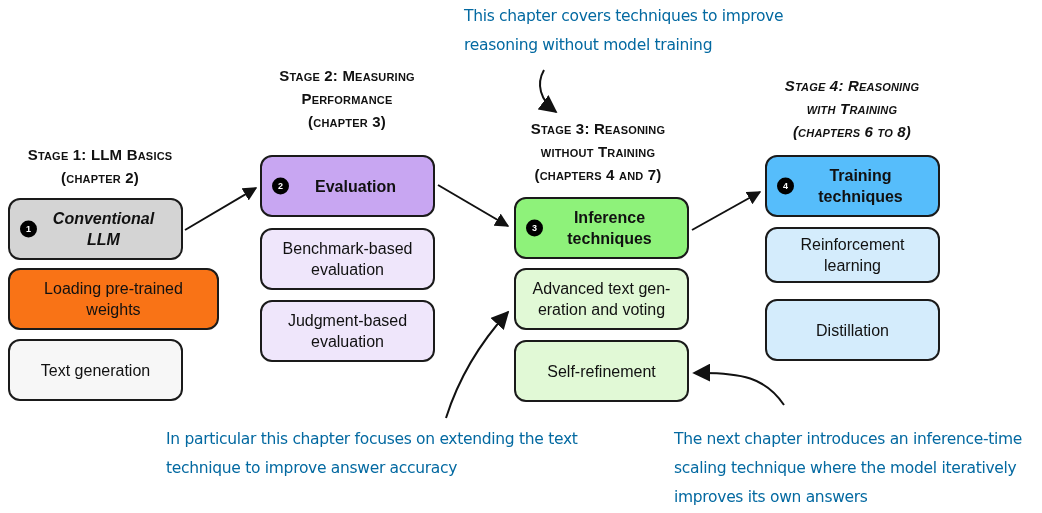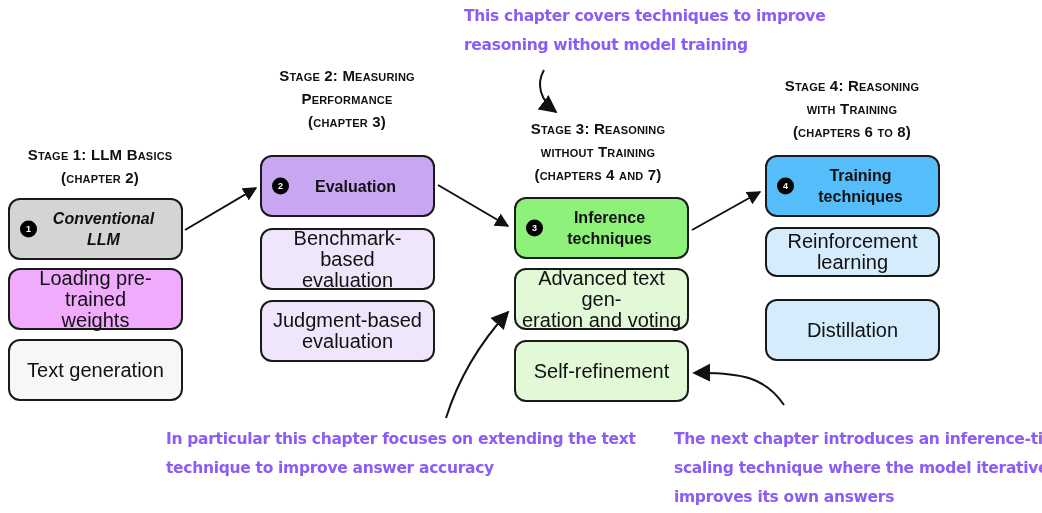--- a/index.html
+++ b/index.html
@@ -3,27 +3,27 @@
 <meta charset="utf-8">
 <style>
   html, body { margin:0; padding:0; background:#ffffff; }
   body { width:1042px; height:513px; position:relative; overflow:hidden;
          font-family:"Liberation Sans", sans-serif; color:#111; }
   .stage-title { position:absolute; text-align:center; font-weight:bold;
                  font-size:15px; line-height:23px; font-variant:small-caps; letter-spacing:0.2px; }
   .stage-title span { display:block; }
   .box { position:absolute; box-sizing:border-box; border:2px solid #1a1a1a; border-radius:12px;
          display:flex; align-items:center; justify-content:center; text-align:center;
-         font-size:20px; line-height:21px; padding:0 6px; }
+         font-size:16px; line-height:21px; padding:0 6px; }
   .box.main { font-weight:bold; font-size:16px; }
   .badge { position:absolute; left:10px; top:50%; transform:translateY(-50%);
            width:17px; height:17px; border-radius:50%; background:#000; color:#fff;
            font-size:9px; font-weight:bold; line-height:17px; text-align:center; }
-  .note { position:absolute; font-family:"DejaVu Sans", sans-serif; font-weight:bold;
-          font-size:15.5px; line-height:29px; color:#8b5cf6; letter-spacing:-0.3px; }
+  .note { position:absolute; font-family:"DejaVu Sans", sans-serif; font-weight:normal;
+          font-size:15.5px; line-height:29px; color:#0369a1; letter-spacing:-0.3px; }
   .note span { display:block; white-space:nowrap; }
   svg.arrows { position:absolute; left:0; top:0; }
 </style>
 </head>
 <body>
 
 <div class="note" style="left:464px; top:2px;">
   <span>This chapter covers techniques to improve</span>
   <span>reasoning without model training</span>
 </div>
@@ -32,21 +32,21 @@
   <span>Stage 1: LLM Basics</span>
   <span>(chapter 2)</span>
 </div>
 <div class="box main" style="left:8px; top:198px; width:175px; height:62px; background:#d4d4d4;">
   <span class="badge">1</span>
   <div style="padding-left:16px;font-style:italic;">
     <div>Conventional</div>
     <div>LLM</div>
   </div>
 </div>
-<div class="box" style="left:8px; top:268px; width:175px; height:62px; background:#f0abfc;">
+<div class="box" style="left:8px; top:268px; width:211px; height:62px; background:#f97316;">
   <div>
     <div>Loading pre-trained</div>
     <div>weights</div>
   </div>
 </div>
 <div class="box" style="left:8px; top:339px; width:175px; height:62px; background:#f7f7f7;">
   <div>Text generation</div>
 </div>
 
 <div class="stage-title" style="left:247px; top:64px; width:200px;">
@@ -88,33 +88,33 @@
 <div class="box" style="left:514px; top:268px; width:175px; height:62px; background:#e1f9d6;">
   <div>
     <div>Advanced text gen-</div>
     <div>eration and voting</div>
   </div>
 </div>
 <div class="box" style="left:514px; top:340px; width:175px; height:62px; background:#e1f9d6;">
   <div>Self-refinement</div>
 </div>
 
-<div class="stage-title" style="left:752px; top:74px; width:200px;">
+<div class="stage-title" style="left:752px; top:74px; width:200px;font-style:italic;">
   <span>Stage 4: Reasoning</span>
   <span>with Training</span>
   <span>(chapters 6 to 8)</span>
 </div>
 <div class="box main" style="left:765px; top:155px; width:175px; height:62px; background:#56bdfb;">
   <span class="badge">4</span>
   <div style="padding-left:16px;">
     <div>Training</div>
     <div>techniques</div>
   </div>
 </div>
-<div class="box" style="left:765px; top:227px; width:175px; height:50px; background:#d4ecfc;">
+<div class="box" style="left:765px; top:227px; width:175px; height:56px; background:#d4ecfc;">
   <div>
     <div>Reinforcement</div>
     <div>learning</div>
   </div>
 </div>
 <div class="box" style="left:765px; top:299px; width:175px; height:62px; background:#d4ecfc;">
   <div>Distillation</div>
 </div>
 
 <div class="note" style="left:166px; top:425px;">

